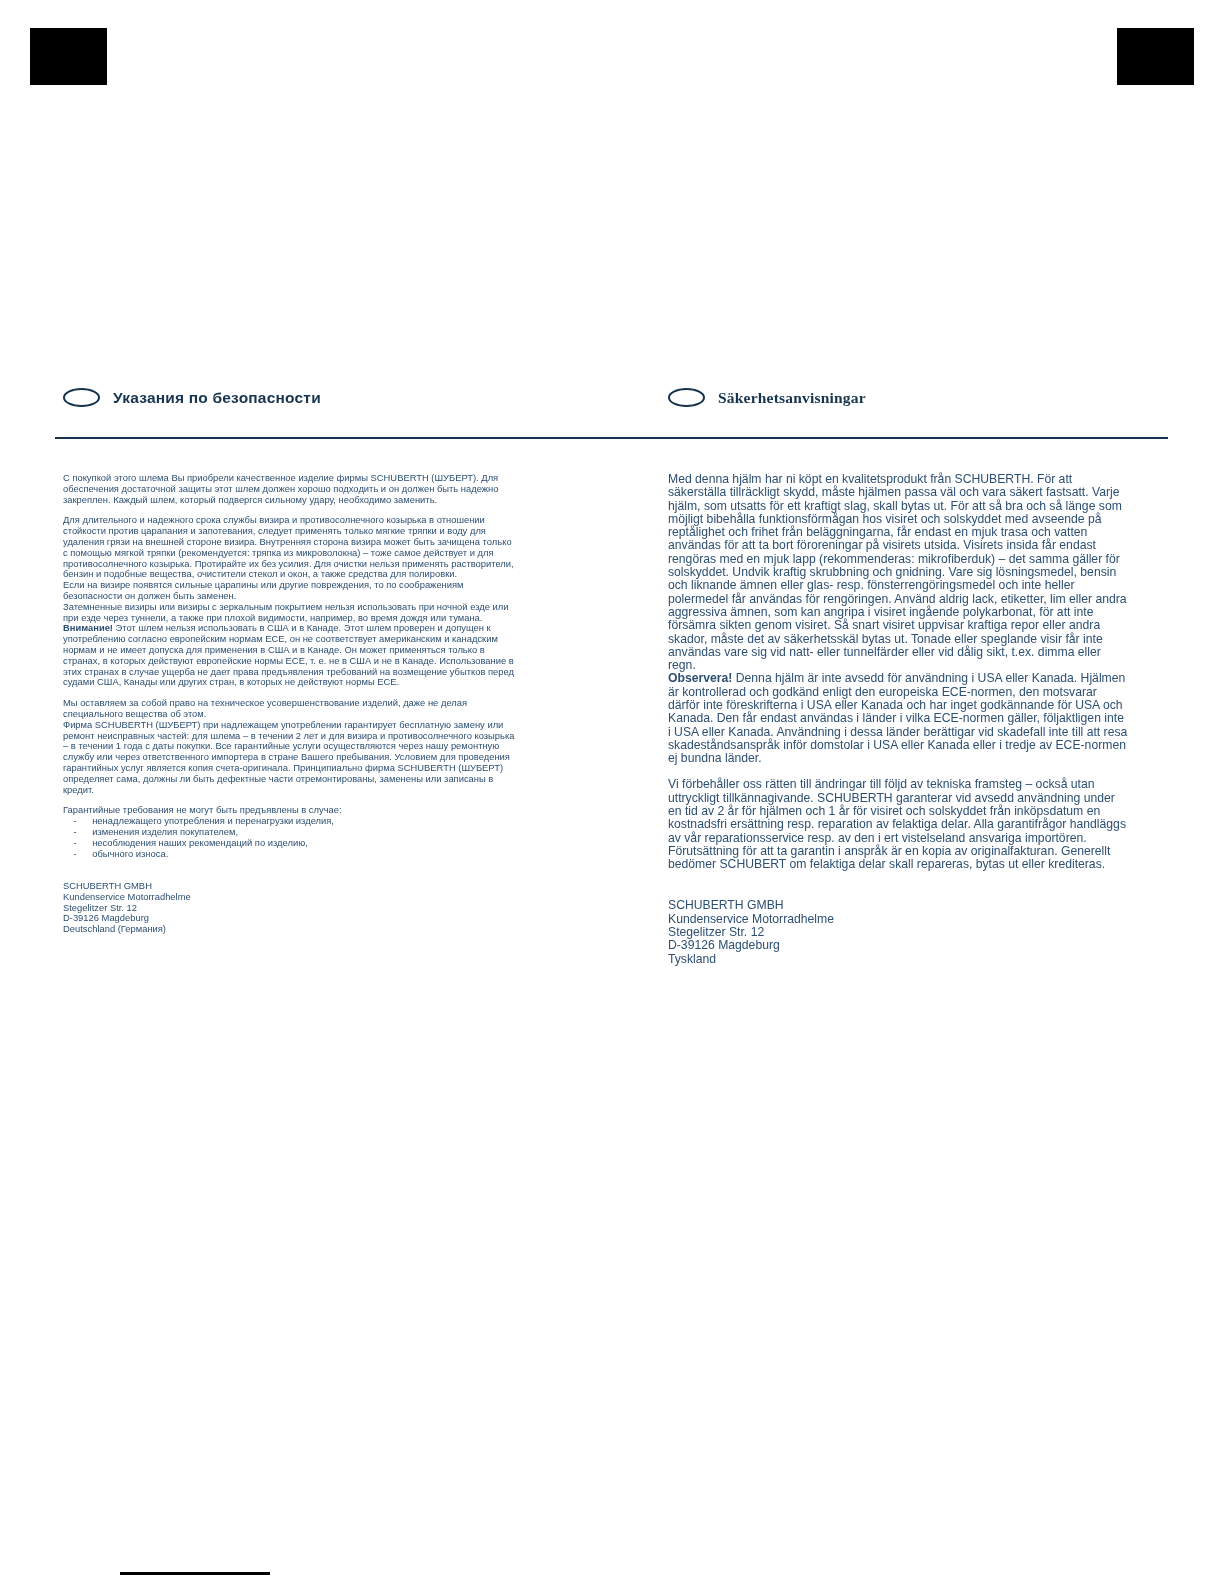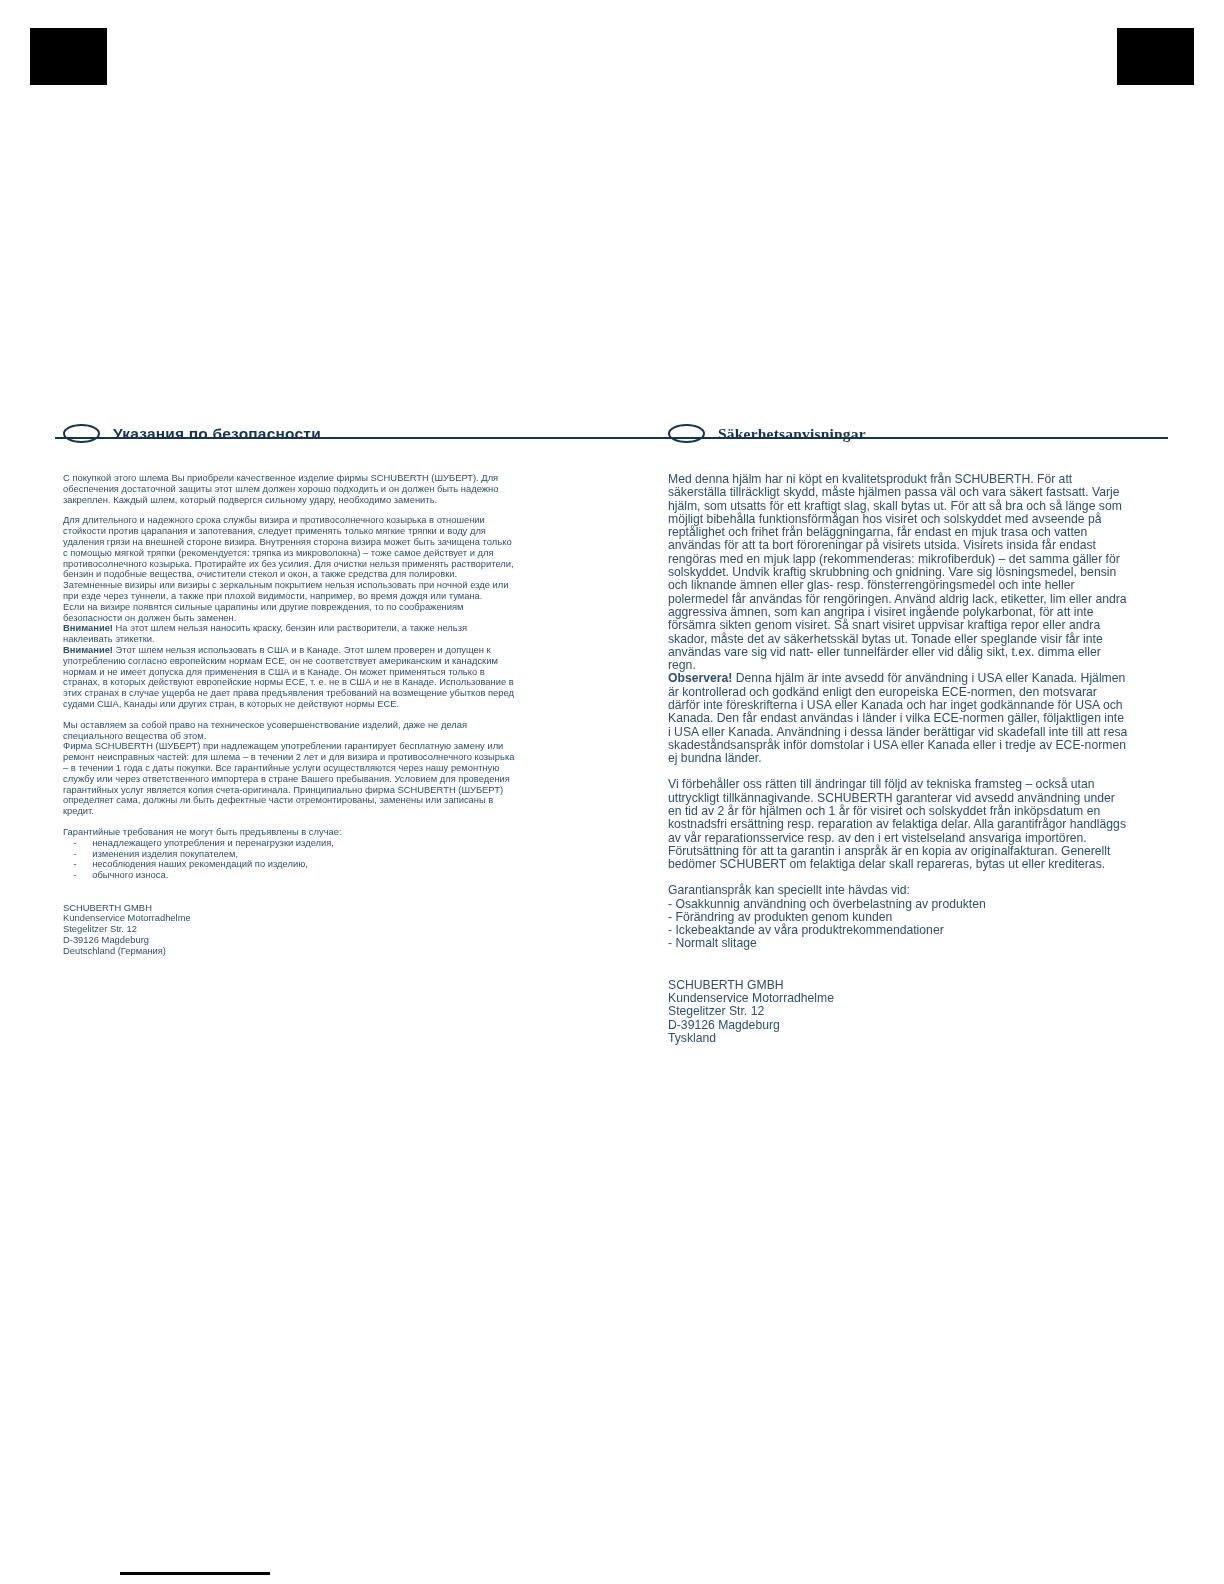--- a/index.html
+++ b/index.html
@@ -16,21 +16,21 @@
     top: 28px;
     width: 77px;
     height: 57px;
     background: #000000;
   }
   .crop-mark.mark-left  { left: 30px; }
   .crop-mark.mark-right { left: 1117px; }
 
   .section-header {
     position: absolute;
-    top: 424px;
+    top: 388px;
     display: flex;
     align-items: center;
     gap: 13px;
   }
   .section-header.hdr-left  { left: 63px; }
   .section-header.hdr-right { left: 668px; font-family: Liberation Serif, serif; }
   .oval {
     width: 37px;
     height: 19px;
     border: 2px solid #17344f;
@@ -102,47 +102,41 @@
   <div class="section-header hdr-right">
     <span class="oval"></span>
     <h1 class="section-title">Säkerhetsanvisningar</h1>
   </div>
 
   <div class="header-rule"></div>
 
   <div class="col col-left">
       <p class="para">С покупкой этого шлема Вы приобрели качественное изделие фирмы SCHUBERTH (ШУБЕРТ). Для обеспечения достаточной защиты этот шлем должен хорошо подходить и он должен быть надежно закреплен. Каждый шлем, который подвергся сильному удару, необходимо заменить.</p>
       <p class="para gap">Для длительного и надежного срока службы визира и противосолнечного козырька в отношении стойкости против царапания и запотевания, следует применять только мягкие тряпки и воду для удаления грязи на внешней стороне визира. Внутренняя сторона визира может быть зачищена только с помощью мягкой тряпки (рекомендуется: тряпка из микроволокна) – тоже самое действует и для противосолнечного козырька. Протирайте их без усилия. Для очистки нельзя применять растворители, бензин и подобные вещества, очистители стекол и окон, а также средства для полировки.</p>
+      <p class="para">Если на визире появятся сильные царапины или другие повреждения, то по соображениям безопасности он должен быть заменен.</p>
       <p class="para">Затемненные визиры или визиры с зеркальным покрытием нельзя использовать при ночной езде или при езде через туннели, а также при плохой видимости, например, во время дождя или тумана.</p>
-      <p class="para">Если на визире появятся сильные царапины или другие повреждения, то по соображениям безопасности он должен быть заменен.</p>
-      <p class="para"><b>Внимание!</b> На этот шлем нельзя наносить краску, бензин или растворители, а также нельзя наклеивать этикетки.</p>
       <p class="para"><b>Внимание!</b> Этот шлем нельзя использовать в США и в Канаде. Этот шлем проверен и допущен к употреблению согласно европейским нормам ЕСЕ, он не соответствует американским и канадским нормам и не имеет допуска для применения в США и в Канаде. Он может применяться только в странах, в которых действуют европейские нормы ЕСЕ, т. е. не в США и не в Канаде. Использование в этих странах в случае ущерба не дает права предъявления требований на возмещение убытков перед судами США, Канады или других стран, в которых не действуют нормы ЕСЕ.</p>
       <p class="para gap">Мы оставляем за собой право на техническое усовершенствование изделий, даже не делая специального вещества об этом.</p>
       <p class="para">Фирма SCHUBERTH (ШУБЕРТ) при надлежащем употреблении гарантирует бесплатную замену или ремонт неисправных частей: для шлема – в течении 2 лет и для визира и противосолнечного козырька – в течении 1 года с даты покупки. Все гарантийные услуги осуществляются через нашу ремонтную службу или  через ответственного импортера в стране Вашего пребывания. Условием для проведения гарантийных услуг является копия счета-оригинала. Принципиально фирма SCHUBERTH (ШУБЕРТ) определяет сама, должны ли быть дефектные части отремонтированы, заменены или записаны в кредит.</p>
       <p class="para gap">Гарантийные требования не могут быть предъявлены в случае:
 &nbsp;&nbsp;&nbsp;&nbsp;-&nbsp;&nbsp;&nbsp;&nbsp;&nbsp;&nbsp;ненадлежащего употребления и перенагрузки изделия,
 &nbsp;&nbsp;&nbsp;&nbsp;-&nbsp;&nbsp;&nbsp;&nbsp;&nbsp;&nbsp;изменения изделия покупателем,
 &nbsp;&nbsp;&nbsp;&nbsp;-&nbsp;&nbsp;&nbsp;&nbsp;&nbsp;&nbsp;несоблюдения наших рекомендаций по изделию,
 &nbsp;&nbsp;&nbsp;&nbsp;-&nbsp;&nbsp;&nbsp;&nbsp;&nbsp;&nbsp;обычного износа.</p>
       <p class="para gap-lg">SCHUBERTH GMBH
 Kundenservice Motorradhelme
 Stegelitzer Str. 12
 D-39126 Magdeburg
 Deutschland (Германия)</p>
     </div>
 
   <div class="col col-right">
       <p class="para">Med denna hjälm har ni köpt en kvalitetsprodukt från SCHUBERTH. För att säkerställa tillräckligt skydd, måste hjälmen passa väl och vara säkert fastsatt. Varje hjälm, som utsatts för ett kraftigt slag, skall bytas ut. För att så bra och så länge som möjligt bibehålla funktionsförmågan hos visiret och solskyddet med avseende på reptålighet och frihet från beläggningarna, får endast en mjuk trasa och vatten användas för att ta bort föroreningar på visirets utsida. Visirets insida får endast rengöras med en mjuk lapp (rekommenderas: mikrofiberduk) – det samma gäller för solskyddet. Undvik kraftig skrubbning och gnidning. Vare sig lösningsmedel, bensin och liknande ämnen eller glas- resp. fönsterrengöringsmedel och inte heller polermedel får användas för rengöringen. Använd aldrig lack, etiketter, lim eller andra aggressiva ämnen, som kan angripa i visiret ingående polykarbonat, för att inte försämra sikten genom visiret. Så snart visiret uppvisar kraftiga repor eller andra skador, måste det av säkerhetsskäl bytas ut. Tonade eller speglande visir får inte användas vare sig vid natt- eller tunnelfärder eller vid dålig sikt, t.ex. dimma eller regn.</p>
       <p class="para"><b>Observera!</b> Denna hjälm är inte avsedd för användning i USA eller Kanada. Hjälmen är kontrollerad och godkänd enligt den europeiska ECE-normen, den motsvarar därför inte föreskrifterna i USA eller Kanada och har inget godkännande för USA och Kanada. Den får endast användas i länder i vilka ECE-normen gäller, följaktligen inte i USA eller Kanada. Användning i dessa länder berättigar vid skadefall inte till att resa skadeståndsanspråk inför domstolar i USA eller Kanada eller i tredje av ECE-normen ej bundna länder.</p>
       <p class="para gap">Vi förbehåller oss rätten till ändringar till följd av tekniska framsteg – också utan uttryckligt tillkännagivande. SCHUBERTH garanterar vid avsedd användning under en tid av 2 år för hjälmen och 1 år för visiret och solskyddet från inköpsdatum en kostnadsfri ersättning resp. reparation av felaktiga delar. Alla garantifrågor handläggs av vår reparationsservice resp. av den i ert vistelseland ansvariga importören. Förutsättning för att ta garantin i anspråk är en kopia av originalfakturan. Generellt bedömer SCHUBERT om felaktiga delar skall repareras, bytas ut eller krediteras.</p>
-      <p class="para gap">Garantianspråk kan speciellt inte hävdas vid:
-- Osakkunnig användning och överbelastning av produkten
-- Förändring av produkten genom kunden
-- Ickebeaktande av våra produktrekommendationer
-- Normalt slitage</p>
       <p class="para gap-lg">SCHUBERTH GMBH
 Kundenservice Motorradhelme
 Stegelitzer Str. 12
 D-39126 Magdeburg
 Tyskland</p>
     </div>
 
   <div class="footer-rule"></div>
 
 </div>

